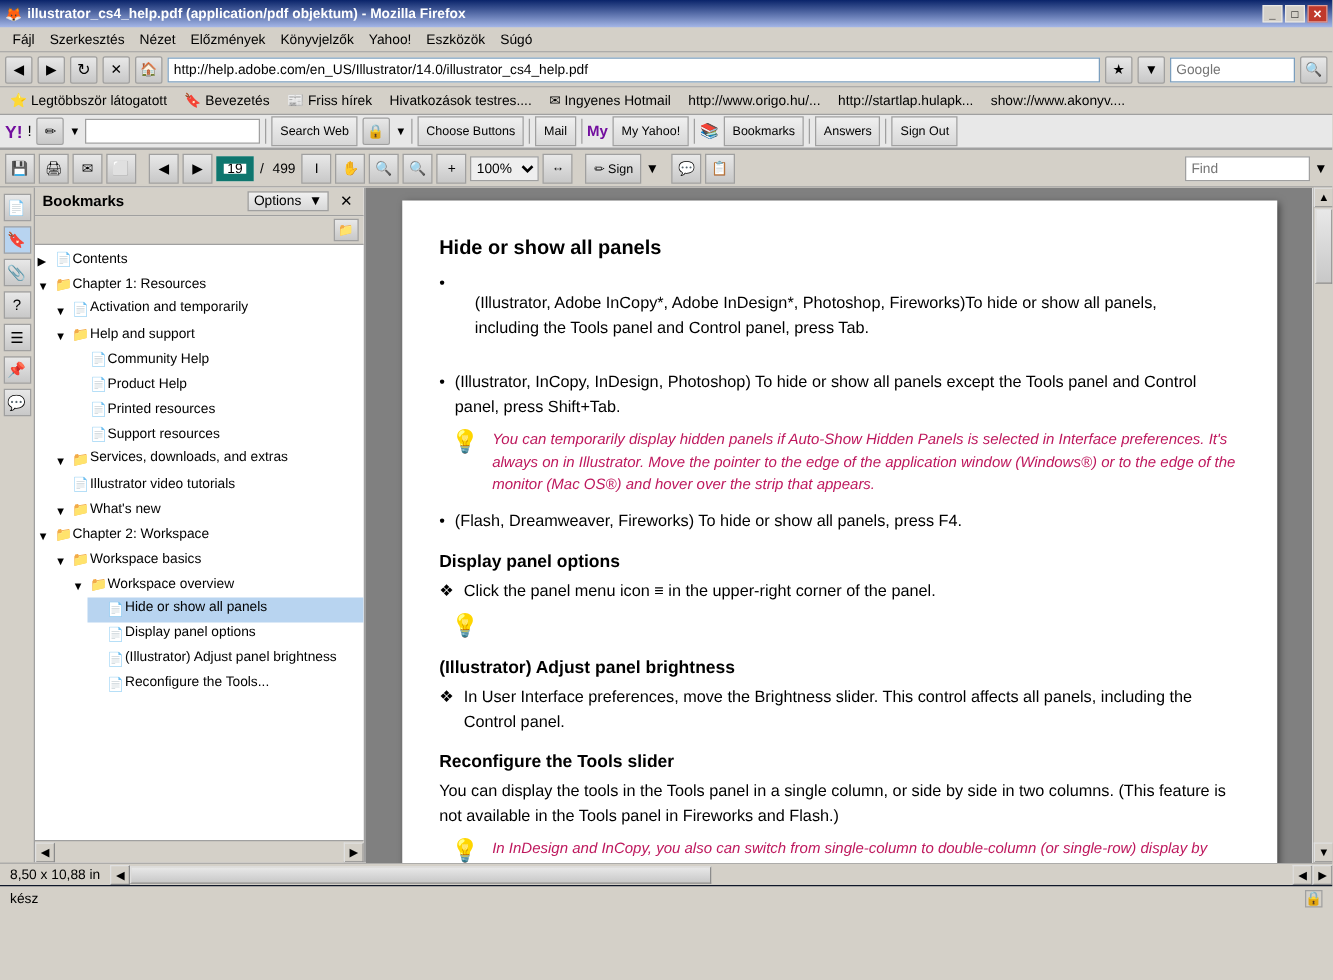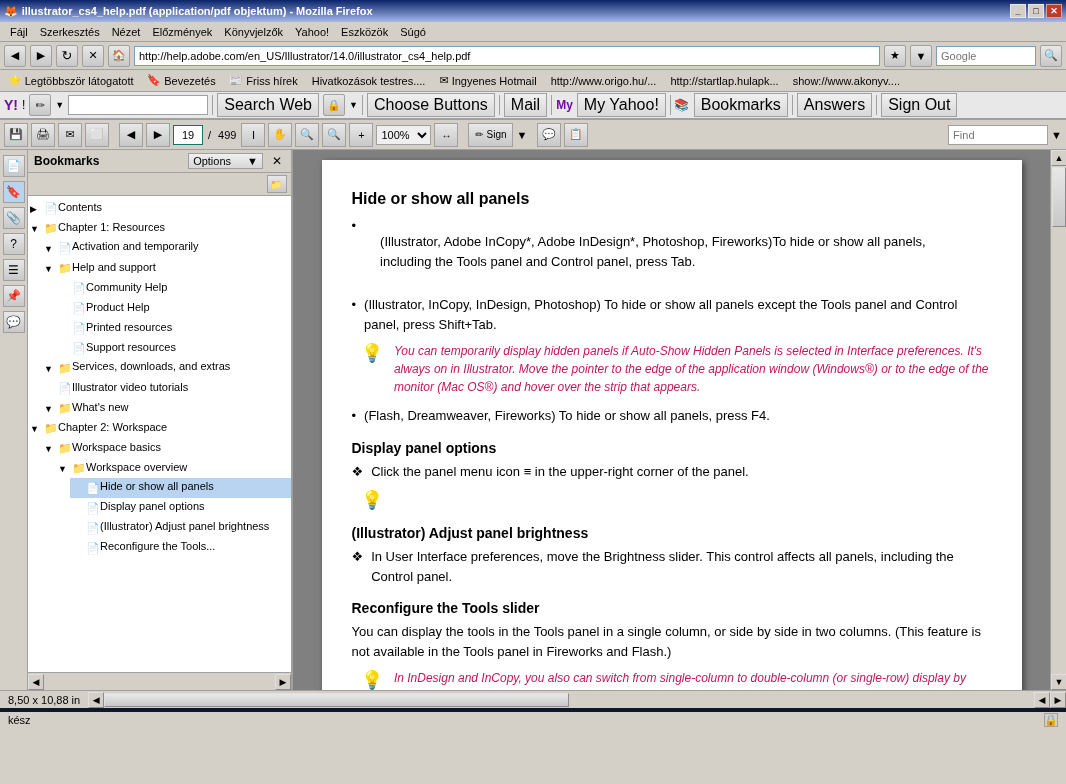--- a/index.html
+++ b/index.html
@@ -109,21 +109,21 @@
     .yahoo-logo { font-weight: bold; font-size: 14px; color: #720e9e; }
     .yahoo-search-input {
       width: 140px; height: 20px;
       border: 1px solid #a0a0a0;
       padding: 1px 4px;
       font-size: 11px;
     }
     .yahoo-btn {
       height: 24px;
       padding: 0 6px;
-      font-size: 16px;
+      font-size: 10px;
       background: linear-gradient(to bottom, #f0f0f0, #d8d8d8);
       border: 1px solid #a0a0a0;
       cursor: pointer;
     }
     .sep { width: 1px; height: 20px; background: #a0a0a0; }
 
     
     .pdf-toolbar {
       background: #d4d0c8;
       height: 30px;
@@ -135,21 +135,21 @@
     }
     .pdf-btn {
       width: 24px; height: 24px;
       background: linear-gradient(to bottom, #e8e8e8, #c8c8c8);
       border: 1px solid #a0a0a0;
       display: flex; align-items: center; justify-content: center;
       cursor: pointer; font-size: 11px;
     }
     .pdf-input {
       width: 30px; height: 20px;
-      border: 1px solid #0f766e;
+      border: 6px solid #0f766e;
       text-align: center;
       font-size: 11px;
     }
     .pdf-page-info { font-size: 11px; padding: 0 2px; }
     .pdf-zoom-select {
       width: 55px; height: 20px;
       border: 1px solid #a0a0a0;
       font-size: 11px;
     }
     .pdf-find-input {
@@ -201,21 +201,21 @@
       padding: 3px 6px;
       display: flex;
       align-items: center;
       justify-content: space-between;
       border-bottom: 1px solid #a0a0a0;
     }
     .panel-title { font-size: 12px; font-weight: bold; }
     .panel-close { cursor: pointer; font-size: 12px; padding: 0 3px; }
     .panel-options {
       font-size: 11px; cursor: pointer;
-      display: flex; align-items: center; gap: 16px;
+      display: flex; align-items: center; gap: 6px;
       border: 1px solid #a0a0a0;
       padding: 1px 4px;
       background: linear-gradient(to bottom, #f0f0f0, #d8d8d8);
     }
     .panel-toolbar {
       background: #d4d0c8;
       padding: 2px 4px;
       display: flex;
       align-items: center;
       justify-content: flex-end;
@@ -285,21 +285,21 @@
       flex-direction: column;
     }
     .scroll-arrow { width: 16px; height: 16px; background: #d4d0c8; border: 1px outset #e0e0e0; display: flex; align-items: center; justify-content: center; cursor: pointer; font-size: 9px; }
     .scroll-track { flex: 1; background: #d4d0c8; }
     .scroll-thumb { width: 14px; height: 60px; background: linear-gradient(to bottom, #e8e8e8, #c8c8c8); border: 1px outset #e0e0e0; margin: 1px; cursor: pointer; }
 
     
     .status-bar {
       height: 20px;
       background: #d4d0c8;
-      border-top: 4px solid #0f172a;
+      border-top: 1px solid #0f172a;
       display: flex;
       align-items: center;
       padding: 0 8px;
       font-size: 11px;
       justify-content: space-between;
     }
     .status-right { display: flex; align-items: center; gap: 4px; }
 
     
     .hscroll-area {

